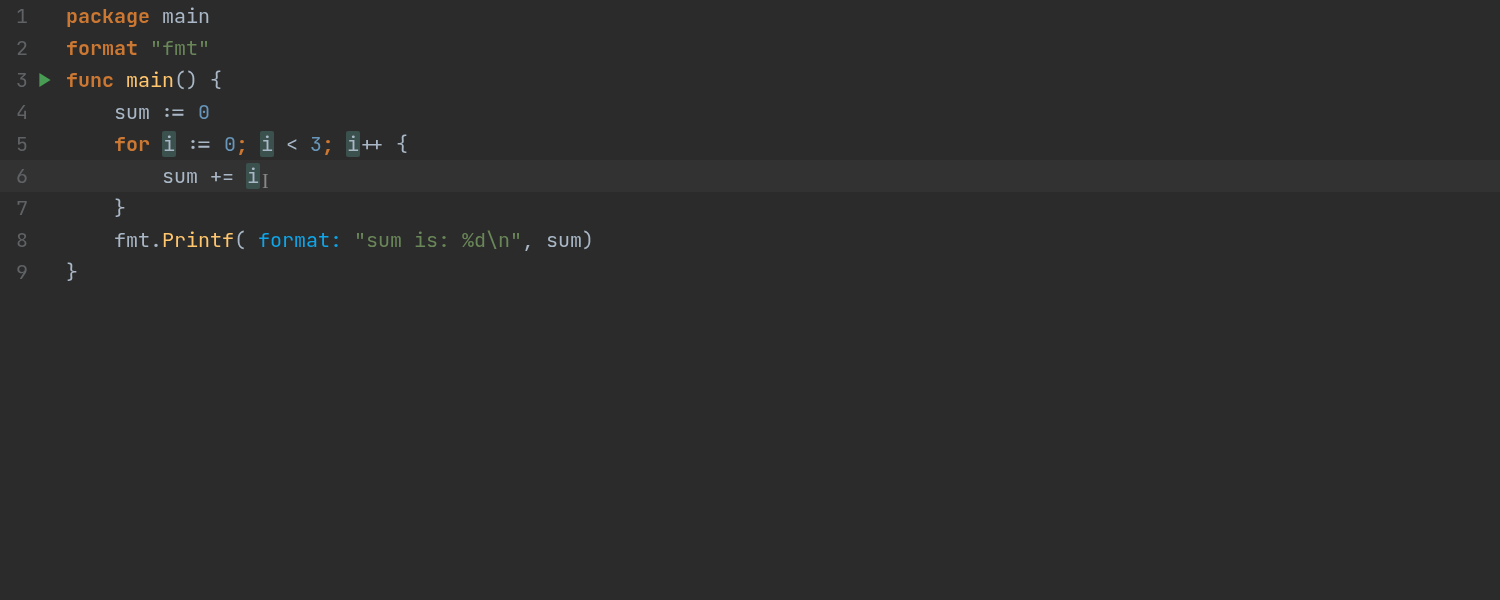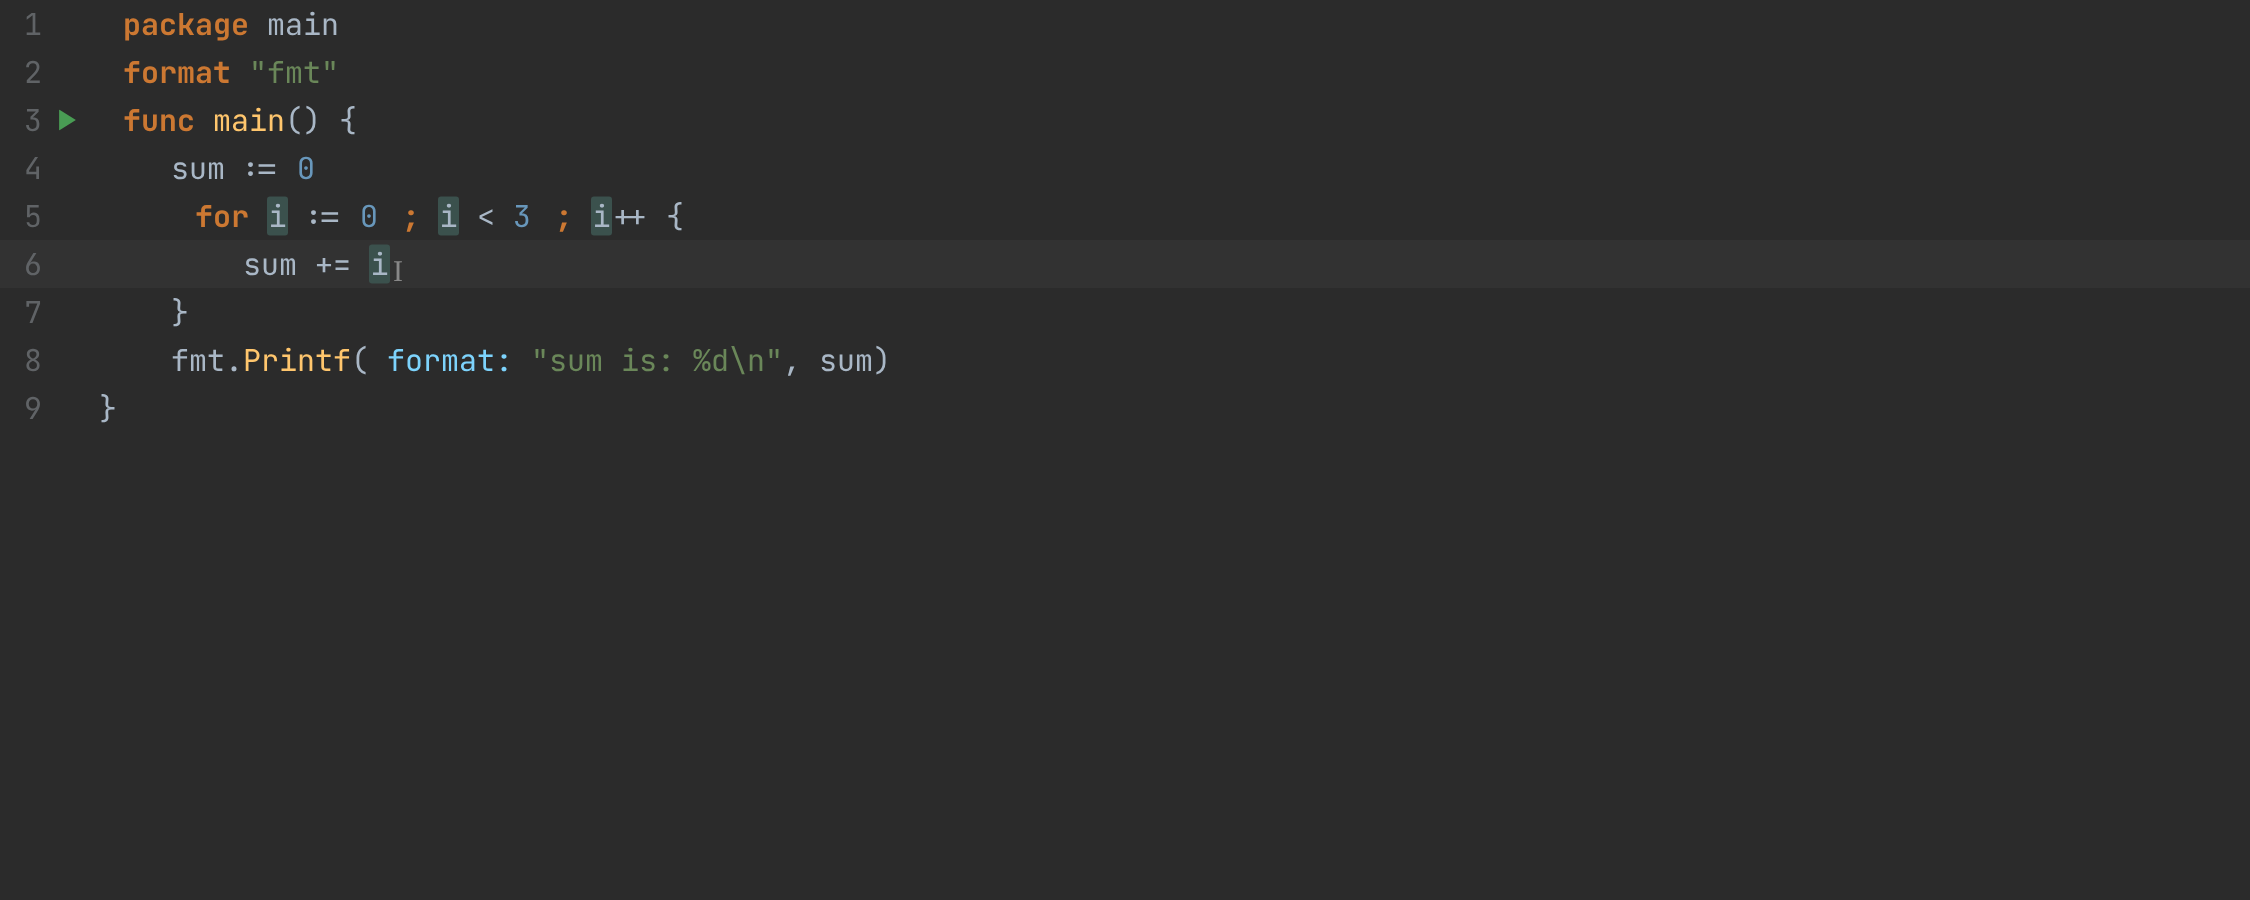--- a/index.html
+++ b/index.html
@@ -41,28 +41,28 @@
     padding-left: 2px;
     box-sizing: border-box;
   }
   .code {
     flex: 1;
     color: #a9b7c6;
   }
   .current-line {
     background: #323232;
   }
-  .kw  { color: #cc7832; font-weight: bold; margin-left: 16px; }
+  .kw  { color: #cc7832; font-weight: bold; }
   .ident { color: #a9b7c6; }
   .pkg { color: #a9b7c6; }
   .fn  { color: #ffc66d; }
   .num { color: #6897bb; }
   .str { color: #6a8759; }
   .op  { color: #a9b7c6; }
-  .hint { color: #7dd3fc; }
+  .hint { color: #0ea5e9; }
   .hl-var {
     background: #3b514d;
     border-radius: 2px;
     padding: 0 1px;
   }
   .cursor {
     display: inline-block;
     width: 1px;
     height: 22px;
     vertical-align: middle;

